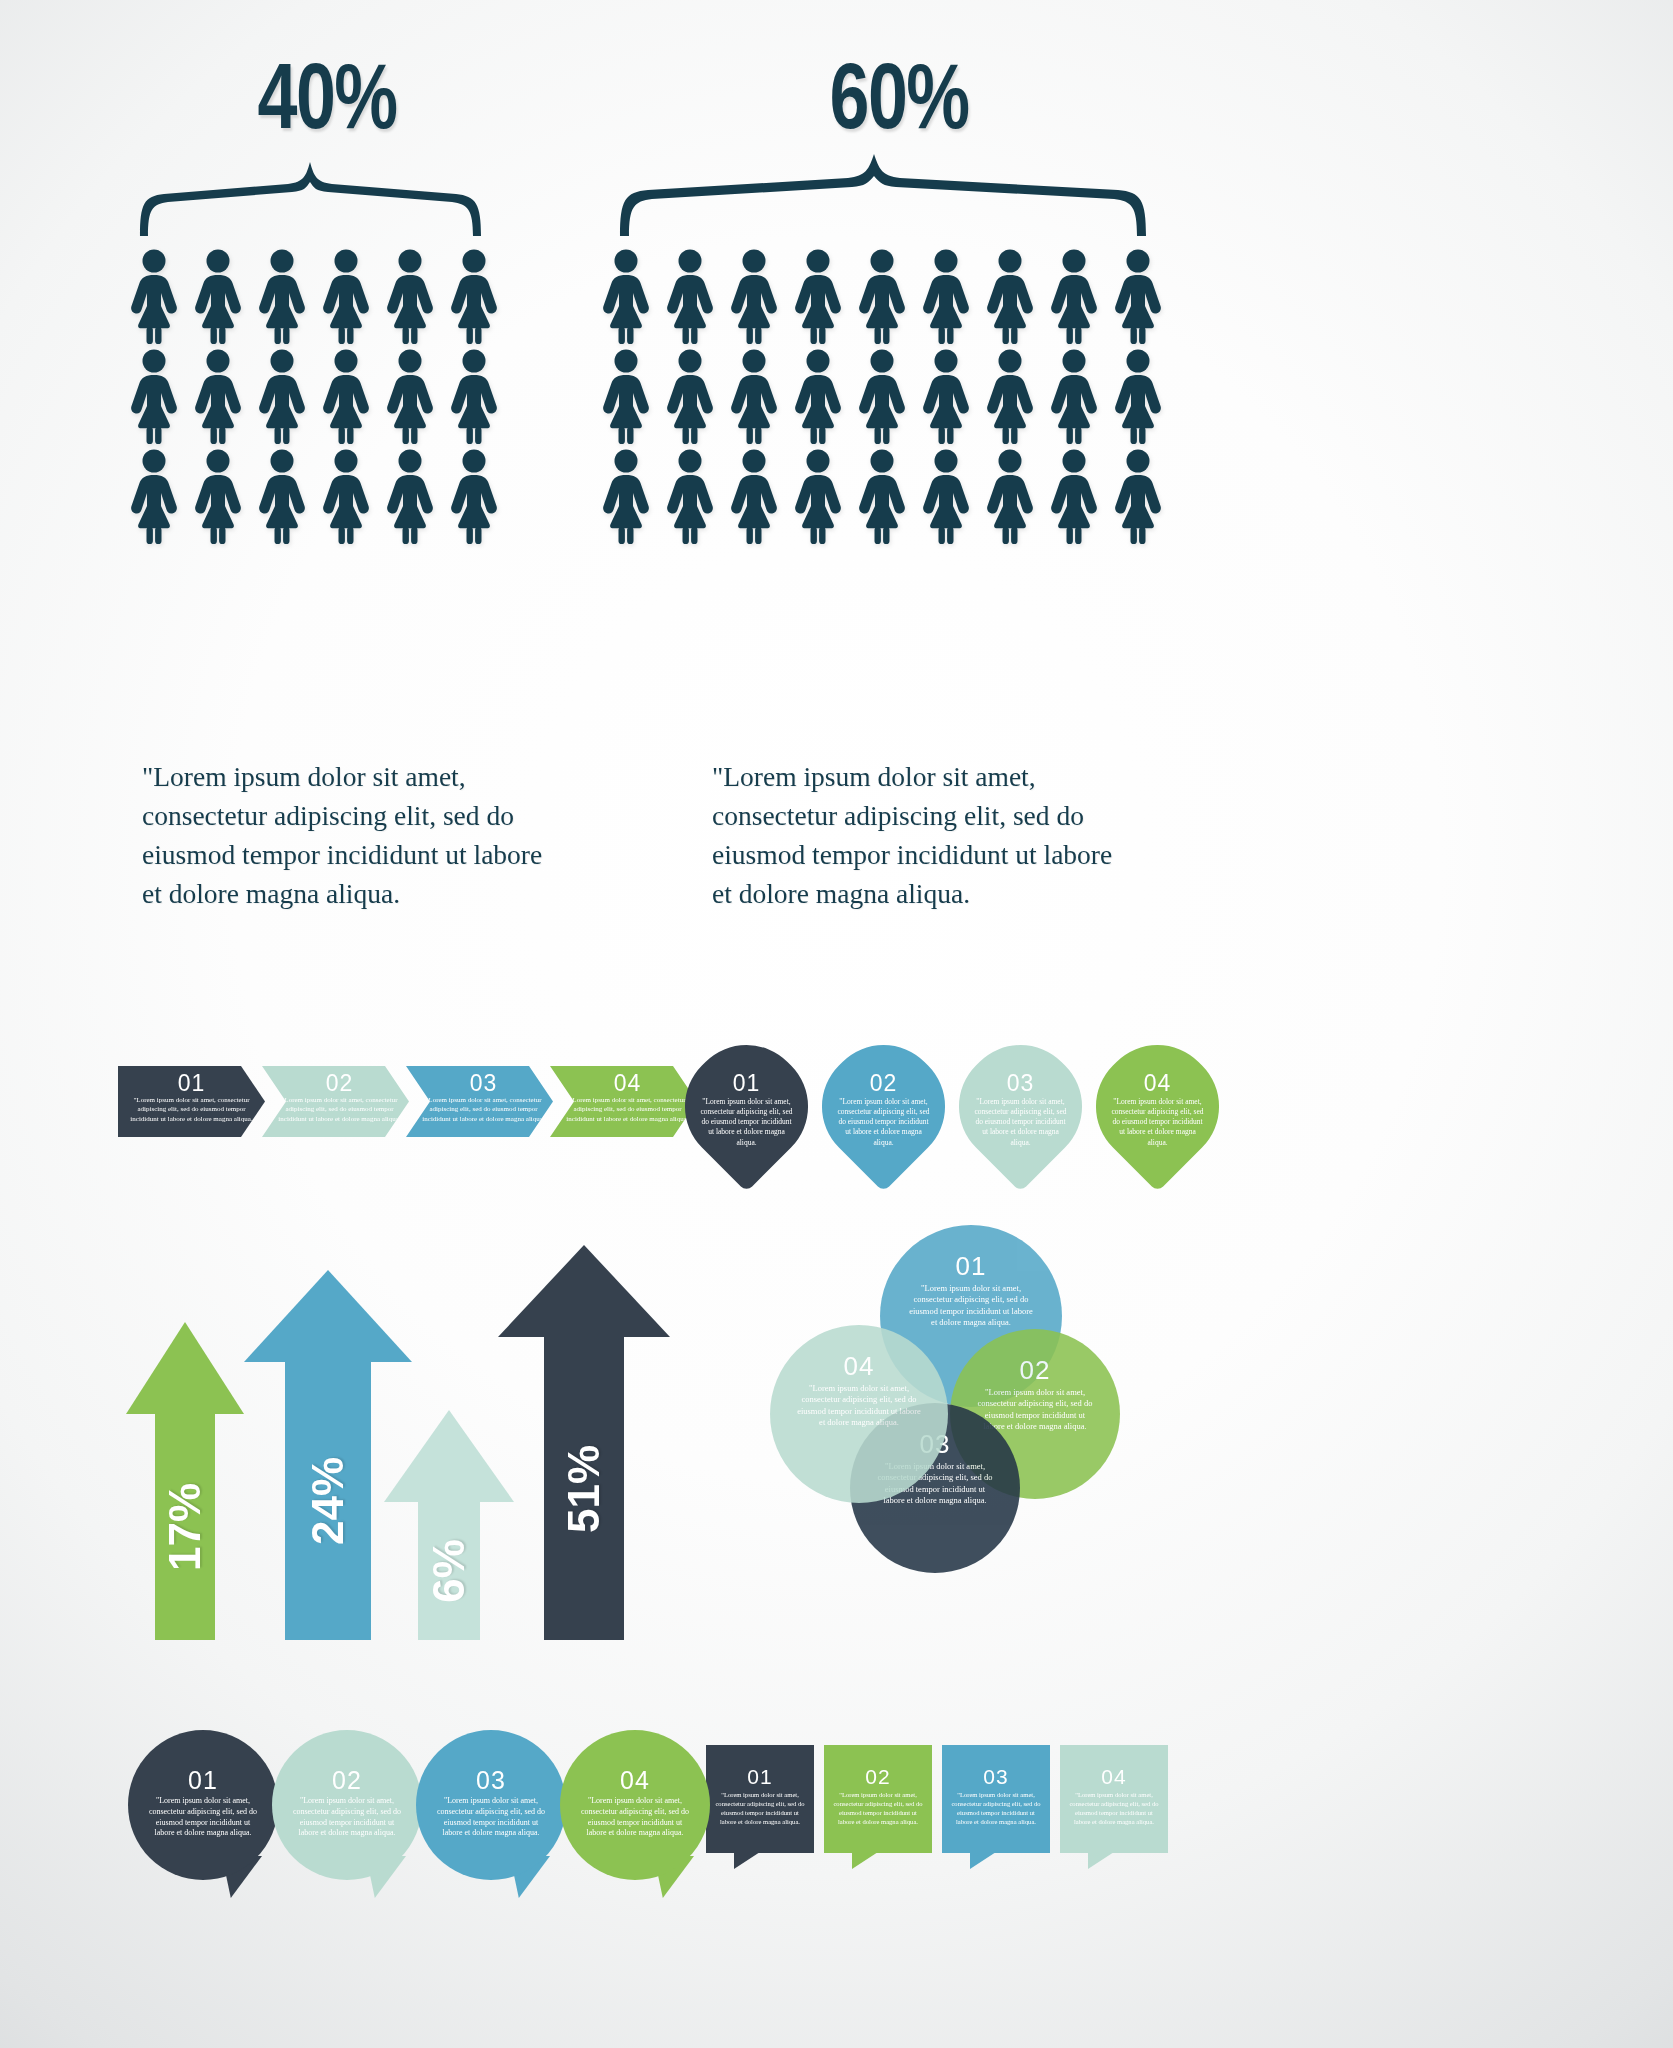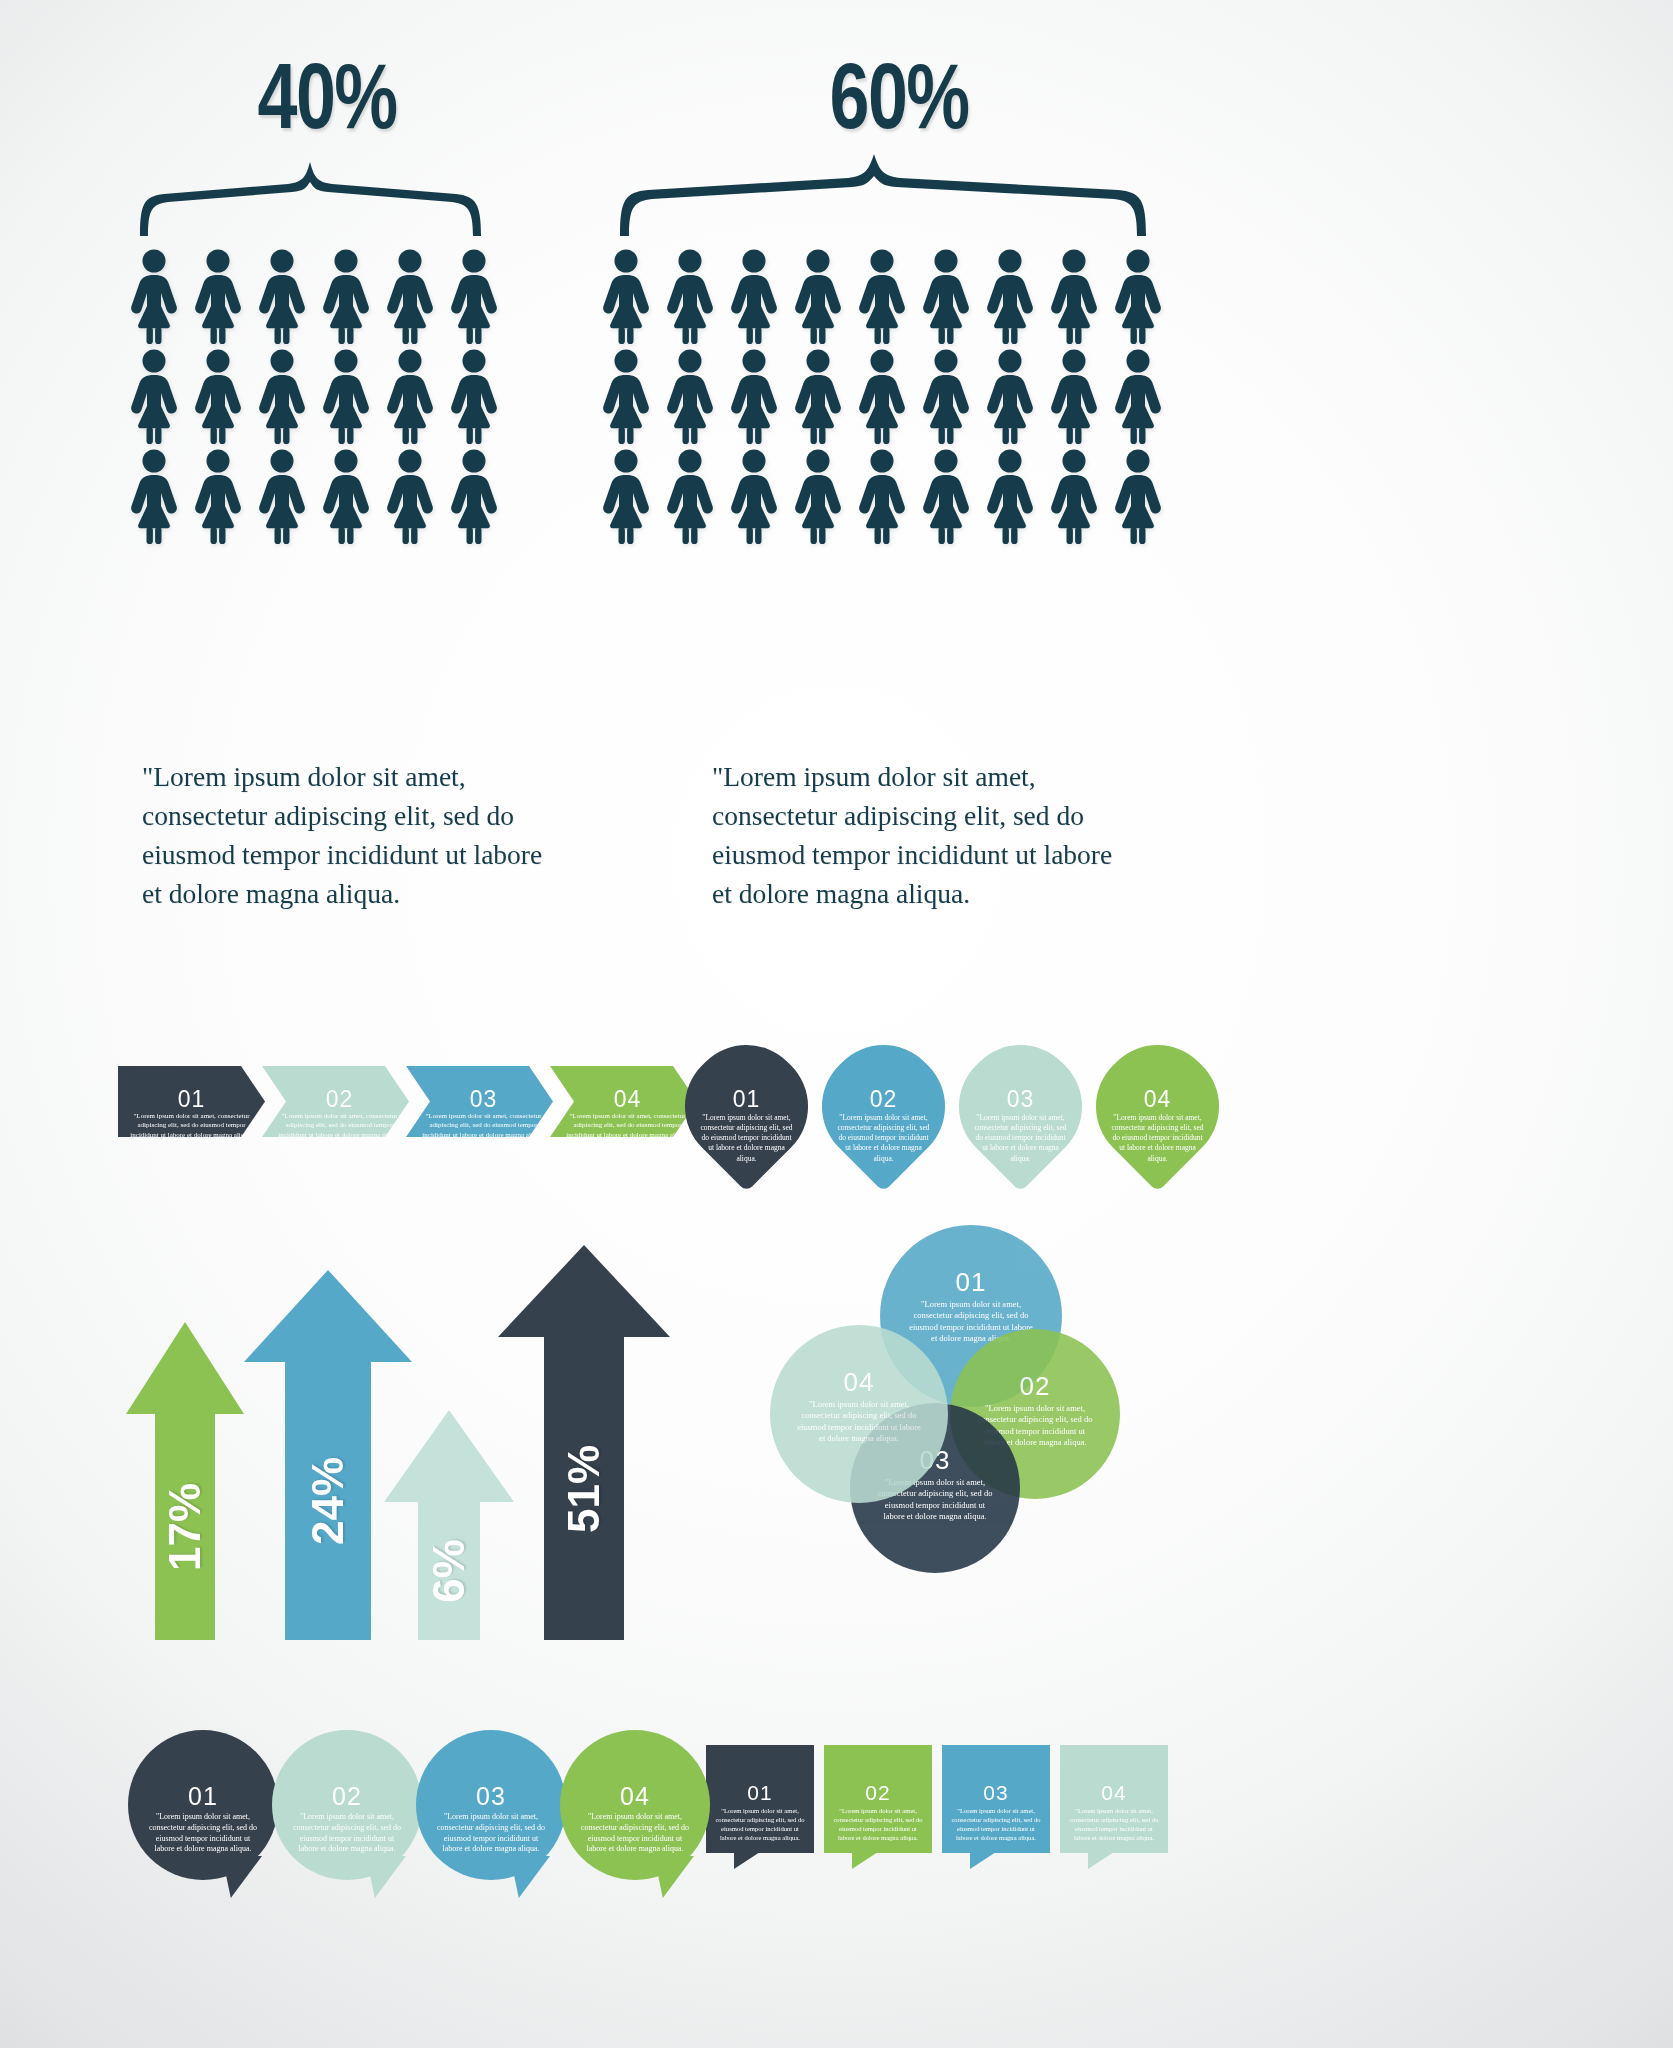--- a/index.html
+++ b/index.html
@@ -54,21 +54,20 @@
   }
   #quote-left  { left: 142px; top: 757px; }
   #quote-right { left: 712px; top: 757px; }
 
   
   .num {
     font-family: "Liberation Sans Narrow", "Liberation Sans", sans-serif;
     color: #ffffff;
     font-weight: normal;
     letter-spacing: 1px;
-    margin-top: 16px;
     -webkit-text-stroke: 0px;
   }
   .body-txt {
     font-family: "Liberation Serif", "DejaVu Serif", serif;
     color: #ffffff;
     line-height: 1.35;
   }
 
   
   #chevron-strip { position: absolute; left: 118px; top: 1066px; display: flex; }

